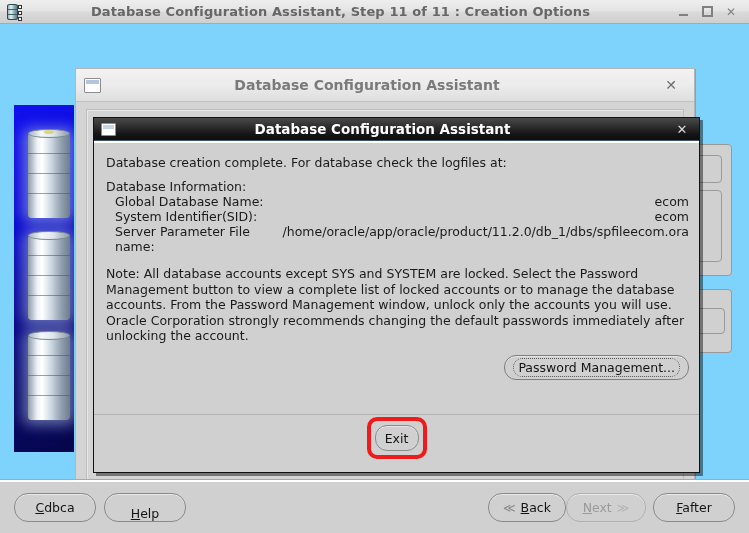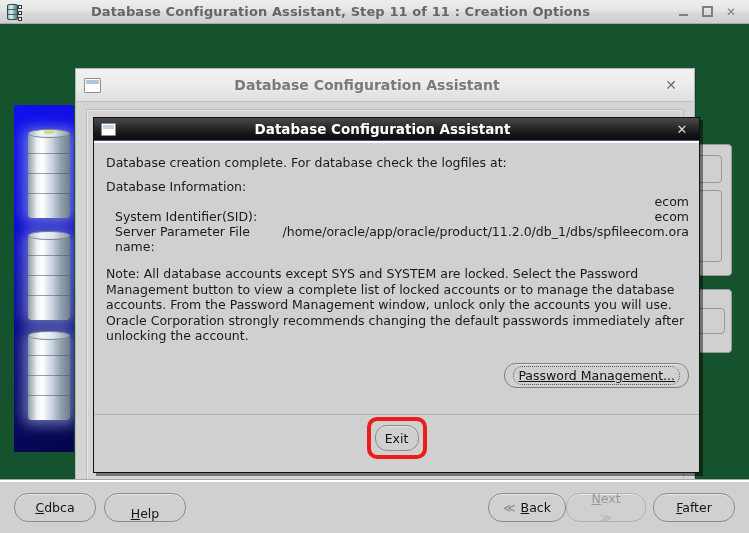--- a/index.html
+++ b/index.html
@@ -54,21 +54,21 @@
   .win-ctrl {
     color: #808080; font-size: 12px; line-height: 12px;
     width: 12px; height: 12px; text-align: center;
     display: flex; align-items: center; justify-content: center;
   }
   .ctrl-min { border-bottom: 2px solid #808080; height: 9px; width: 9px; }
   .ctrl-max { border: 2px solid #808080; width: 11px; height: 11px; }
 
   .win-body {
     position: absolute; left: 0; top: 24px; width: 749px; height: 509px;
-    background: #14532d;
+    background: #7dd3fc;
   }
 
   
   .sidepanel {
     position: absolute; left: 14px; top: 81px; width: 60px; height: 347px;
     background: linear-gradient(150deg, #1111ee 0%, #0b0bd0 32%, #09097d 62%, #06064a 100%);
     overflow: hidden;
   }
   .db-stack { position: absolute; left: 14px; }
   .db-stack.d1 { top: 28px; }
@@ -183,28 +183,27 @@
     font-family: "DejaVu Sans", "Liberation Sans", sans-serif;
   }
   .msg .blank { height: 9px; }
   .info-table { margin-top: 0px; }
   .info-row { display: flex; line-height: 15px; }
   .info-row .k { width: 185px; padding-left: 9px; }
   .info-row .v { flex: 1 1 auto; text-align: right; }
   .note { margin-top: 12px; line-height: 15.5px; text-align: left; }
 
   .pwd-btn {
-    position: absolute; right: 10px; top: 220px;
+    position: absolute; right: 10px; top: 212px;
     height: 25px; padding: 8px 8px;
     background: #d0d0d0;
     border: 1px solid #7e7e7e; border-radius: 12px;
     font-size: 12.5px; color: #141414;
     display: flex; align-items: center; justify-content: center;
     box-shadow: inset 0 1px 0 #e6e6e6;
-    text-decoration: underline;
   }
   .pwd-btn .inner {
     border: 1px dotted #5a5a5a; padding: 1px 4px; border-radius: 9px;
   }
 
   .btnbar {
     position: absolute; left: 0; right: 0; bottom: 0; height: 58px;
     border-top: 1px solid #b3b3b3;
     background: #d0d0d0;
   }
@@ -236,21 +235,21 @@
     position: absolute; left: 0; right: 0; top: -3px; height: 1px; background: #a8a8a8;
   }
   .wbtn {
     position: absolute; top: 11px; height: 29px;
     background: #d0d0d0;
     border: 1px solid #8a8a8a; border-radius: 14px;
     font-size: 12.5px; color: #141414;
     display: flex; align-items: center; justify-content: center; gap: 5px;
     box-shadow: inset 0 1px 0 #e9e9e9;
   }
-  .wbtn.disabled { color: #9a9a9a; border-color: #b0b0b0; flex-direction: column; }
+  .wbtn.disabled { color: #9a9a9a; border-color: #b0b0b0; }
   .wbtn .chev { font-size: 12px; color: #8a8a8a; }
   .wbtn.disabled .chev { color: #b5b5b5; }
   .mn { text-decoration: underline; }
   .w-cancel { left: 14px; width: 82px; }
   .w-help   { left: 104px; width: 82px; align-items: flex-end; }
   .w-back   { left: 488px; width: 78px; }
   .w-next   { left: 566px; width: 80px; }
   .w-finish { left: 653px; width: 82px; }
 </style>
 </head>
@@ -330,20 +329,21 @@
       </div>
 
       <div class="panel">
 
         <div class="msg">
           <div>Database creation complete. For database check the logfiles at:</div>
           <div class="blank"></div>
           <div>Database Information:</div>
           <div class="info-table">
             <div class="info-row">
+              <span class="k">Global Database Name:</span>
               <span class="v">ecom</span>
             </div>
             <div class="info-row">
               <span class="k">System Identifier(SID):</span>
               <span class="v">ecom</span>
             </div>
             <div class="info-row">
               <span class="k">Server Parameter File name:</span>
               <span class="v">/home/oracle/app/oracle/product/11.2.0/db_1/dbs/spfileecom.ora</span>
             </div>

